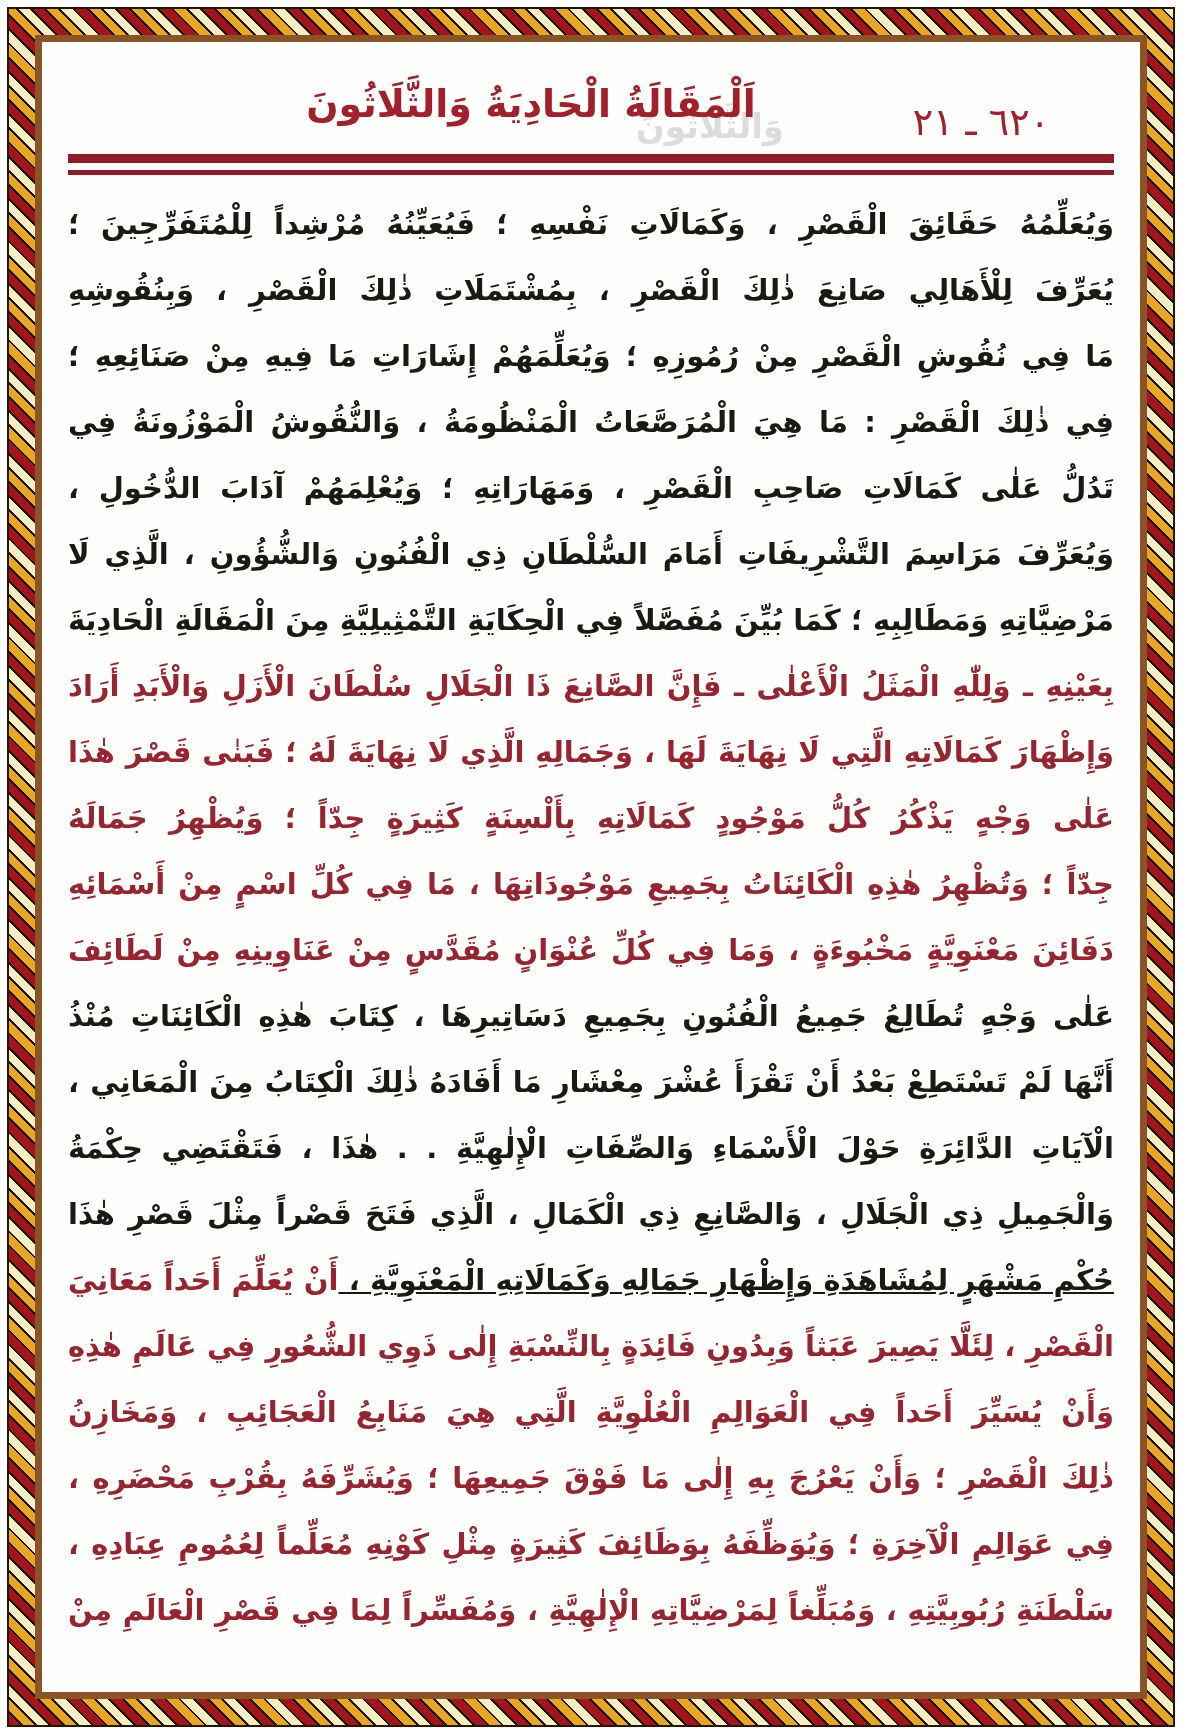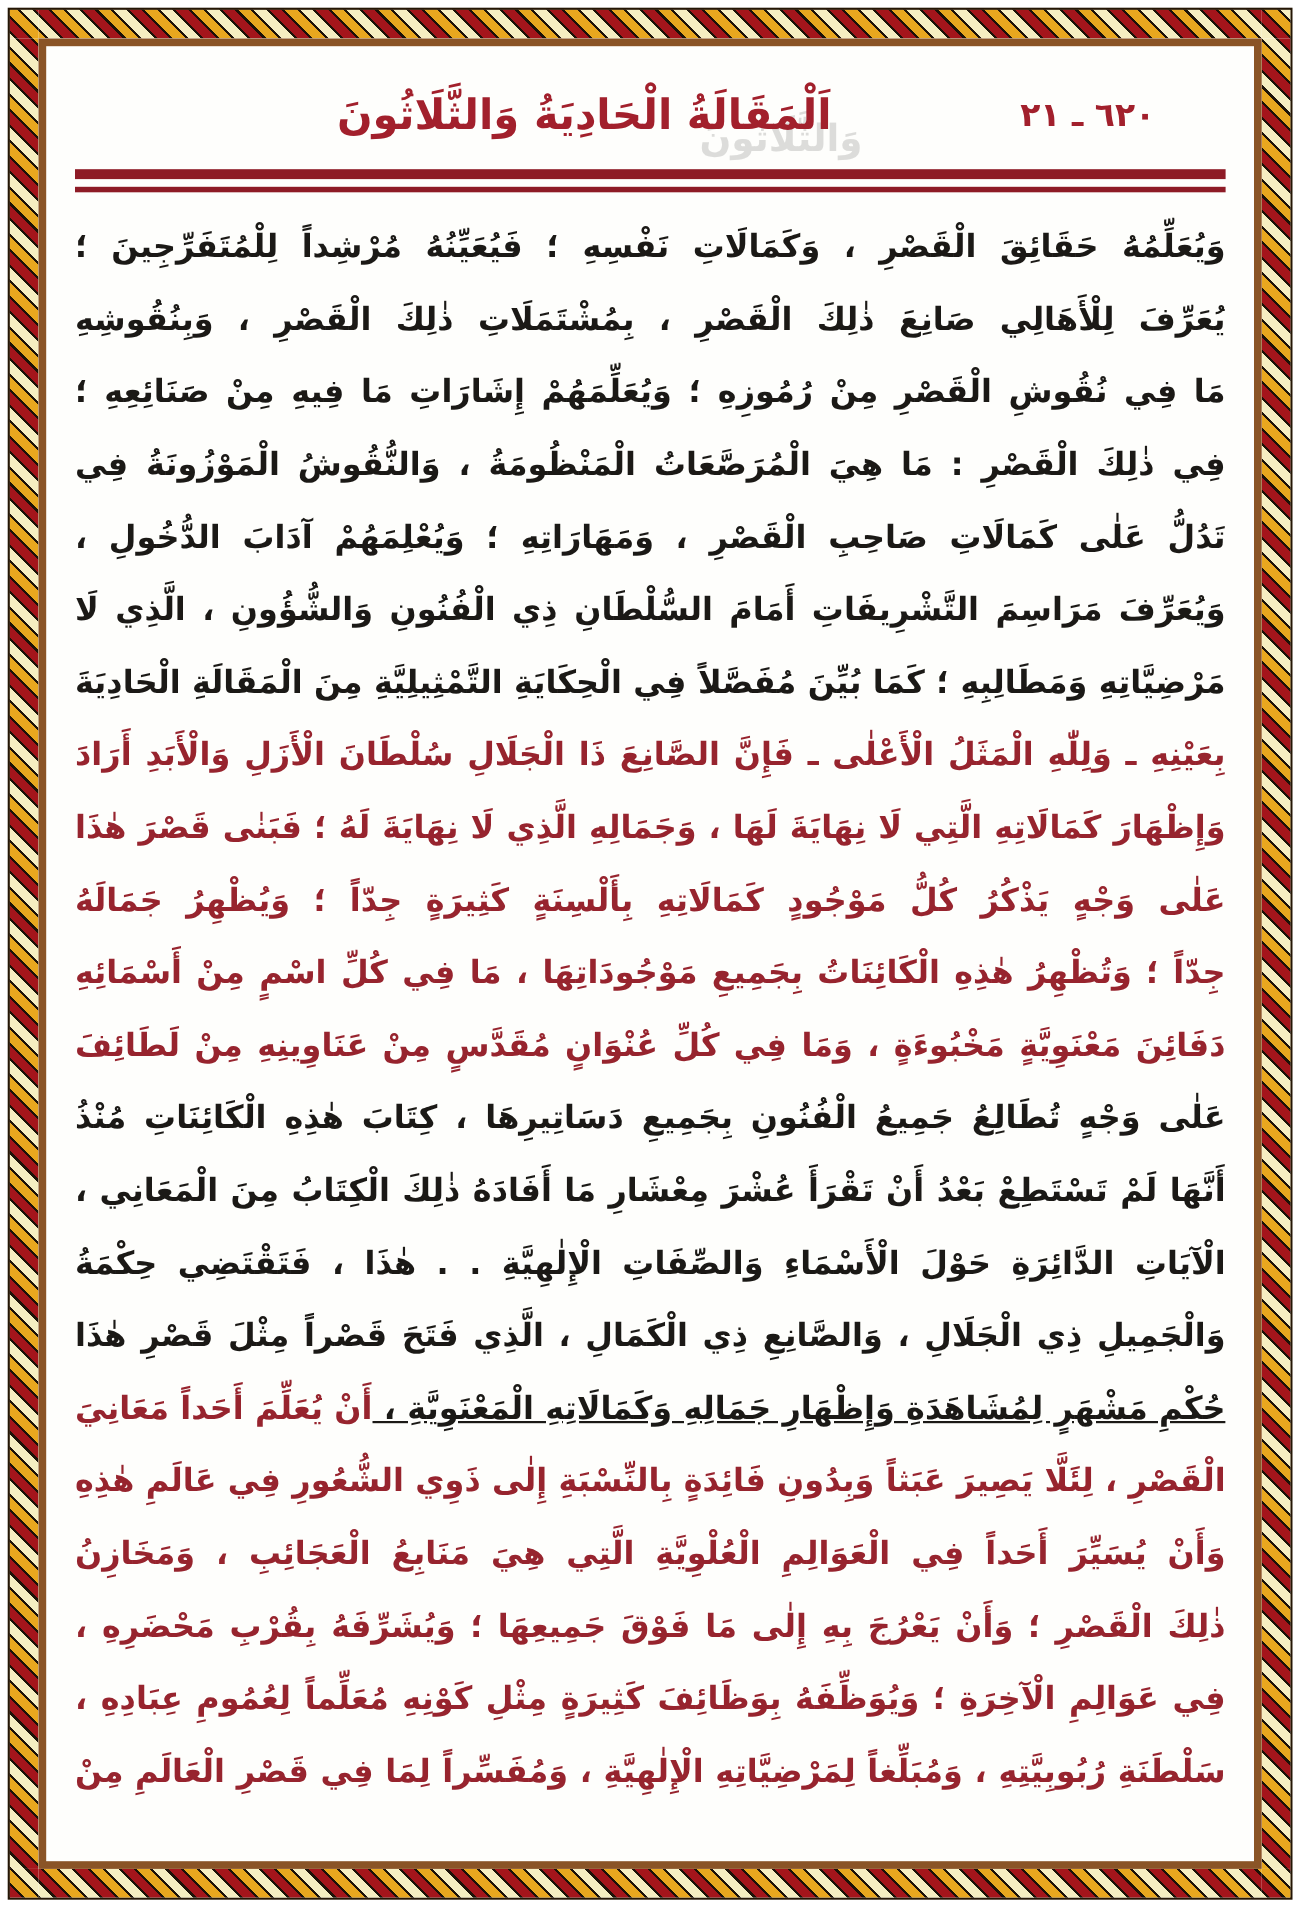--- a/index.html
+++ b/index.html
@@ -51,24 +51,24 @@
     text-align: center;
     position: relative;
     right: 60px;
     font-size: 38px;
     font-weight: bold;
     color: var(--title-red);
     letter-spacing: 1px;
   }
   .page-number {
     position: absolute;
-    top: 28px;
+    top: 40px;
     right: 64px;
-    font-size: 30px;
-    font-weight: bold;
+    font-size: 38px;
+    font-weight: normal;
     color: var(--title-red);
   }
   .ghost {
     position: absolute;
     top: 46px;
     right: 330px;
     font-size: 34px;
     font-weight: bold;
     color: #c7c7c5;
     opacity: 0.6;

